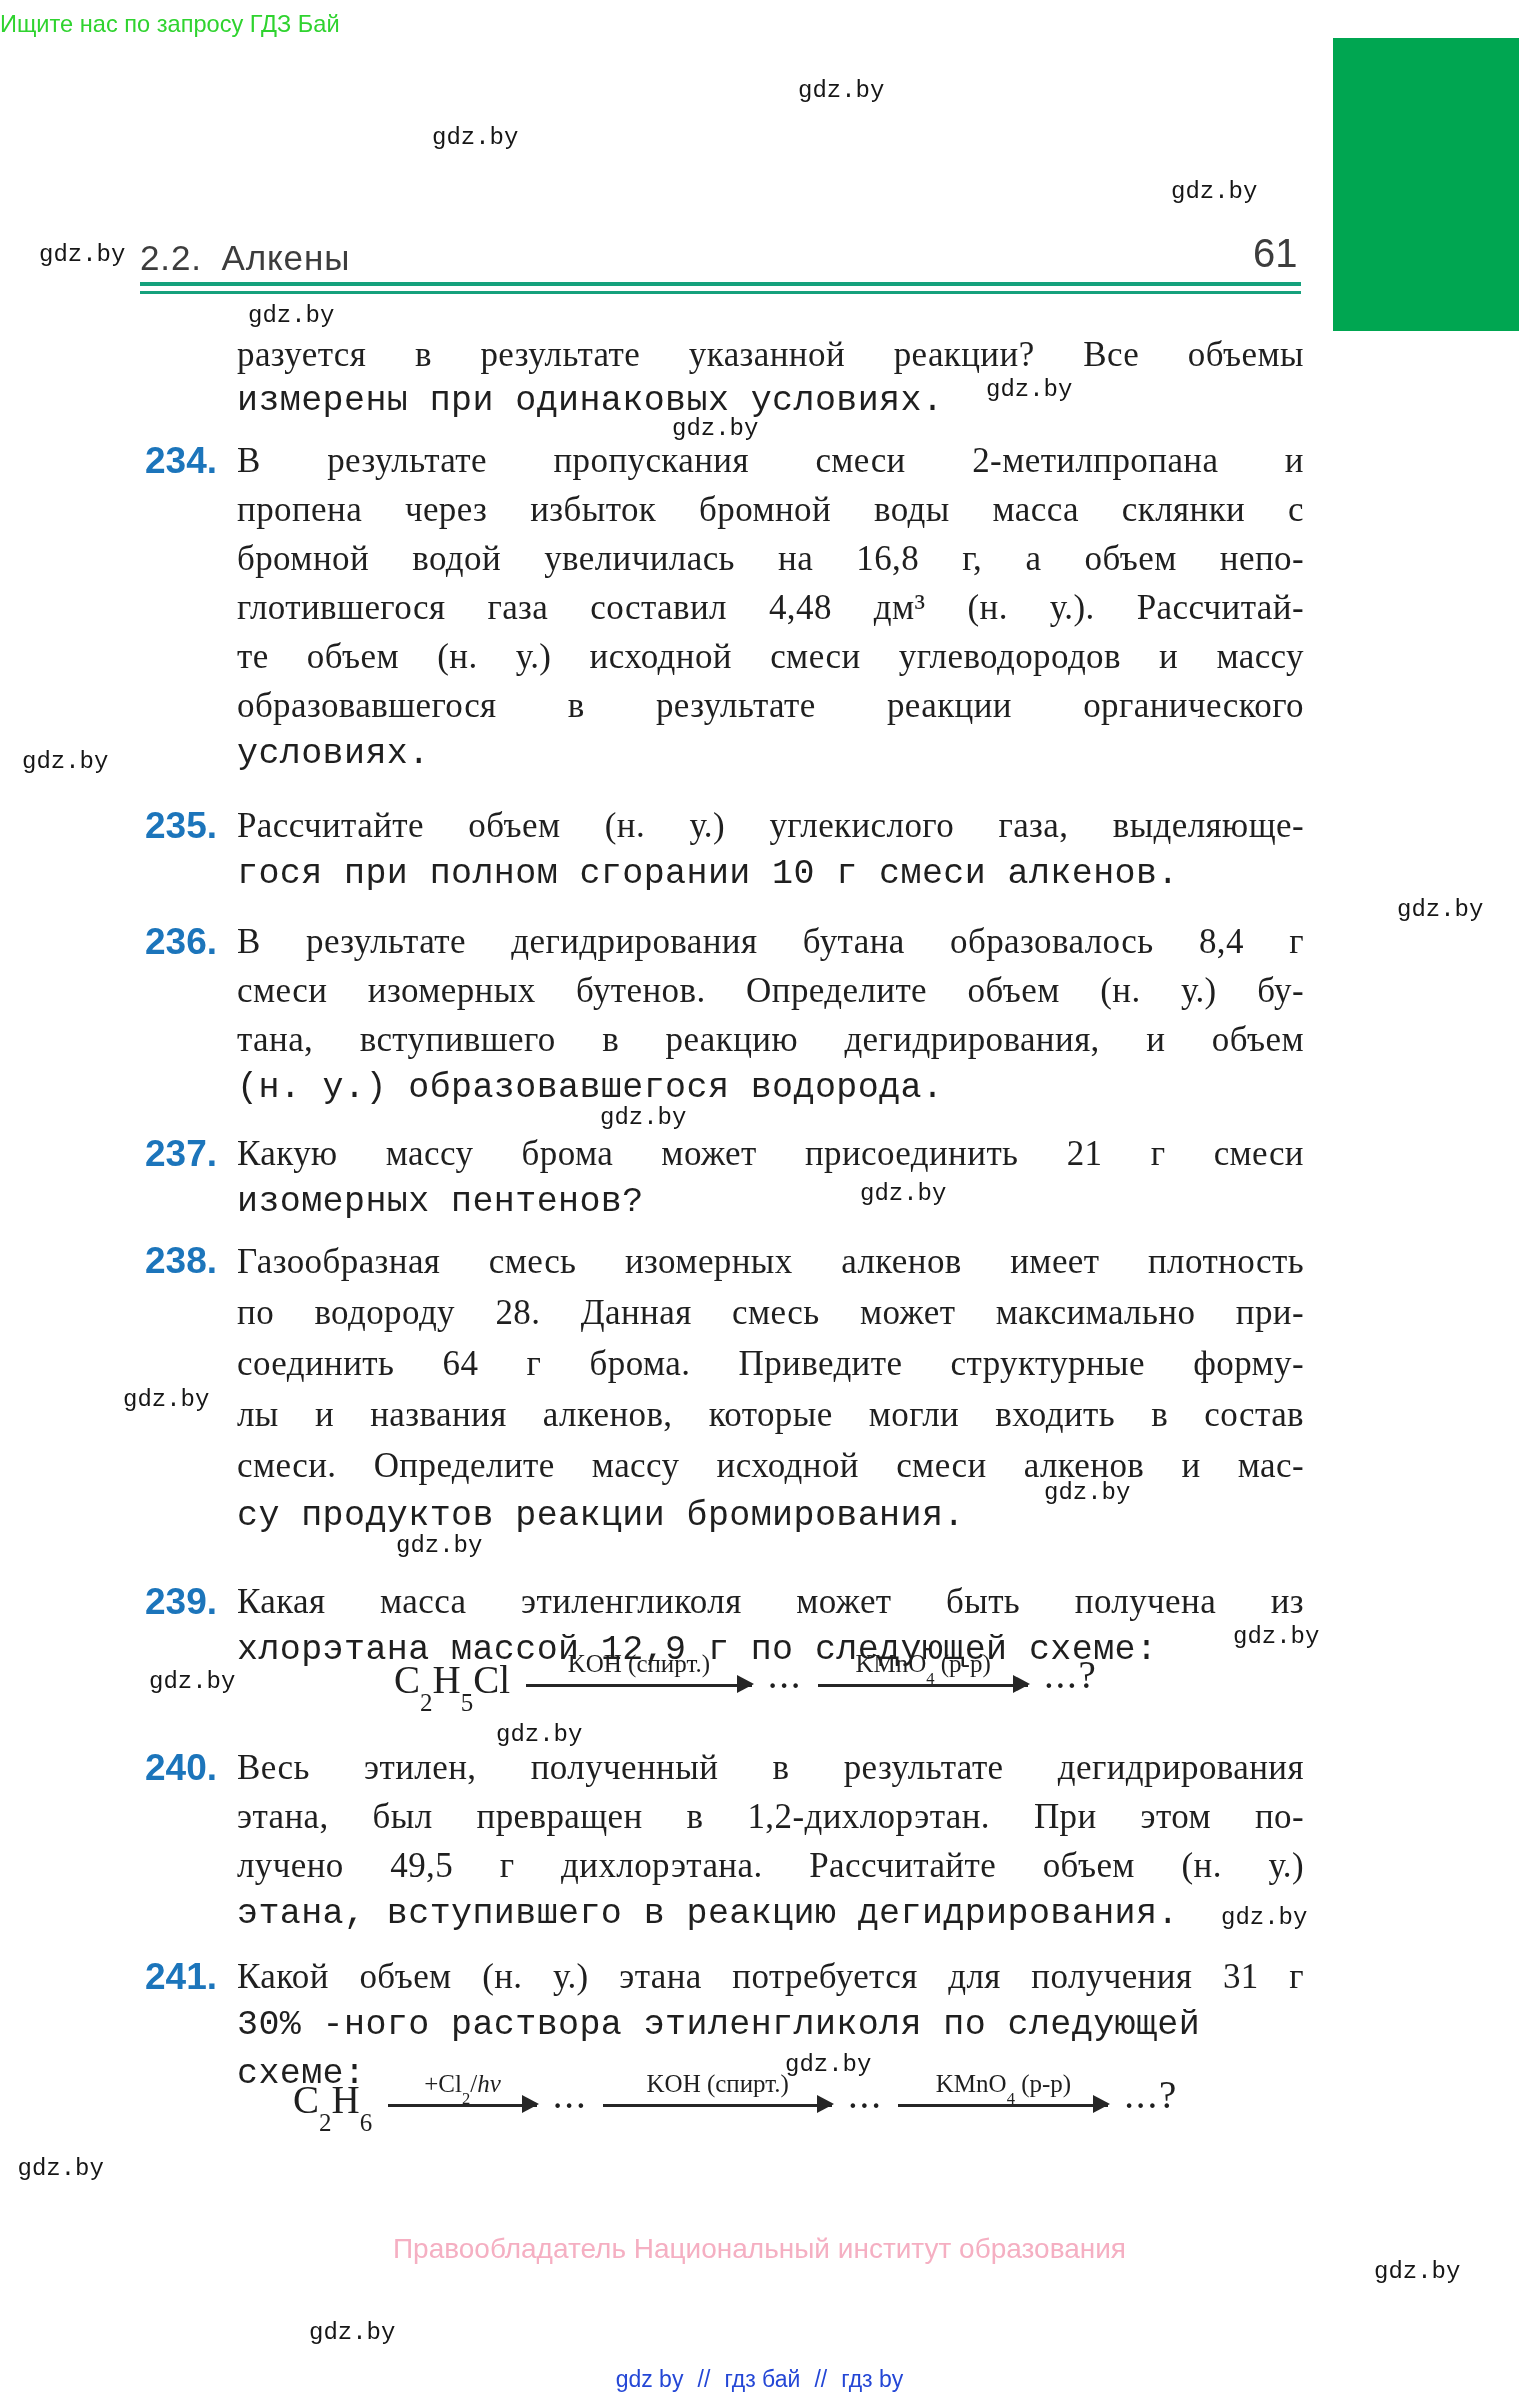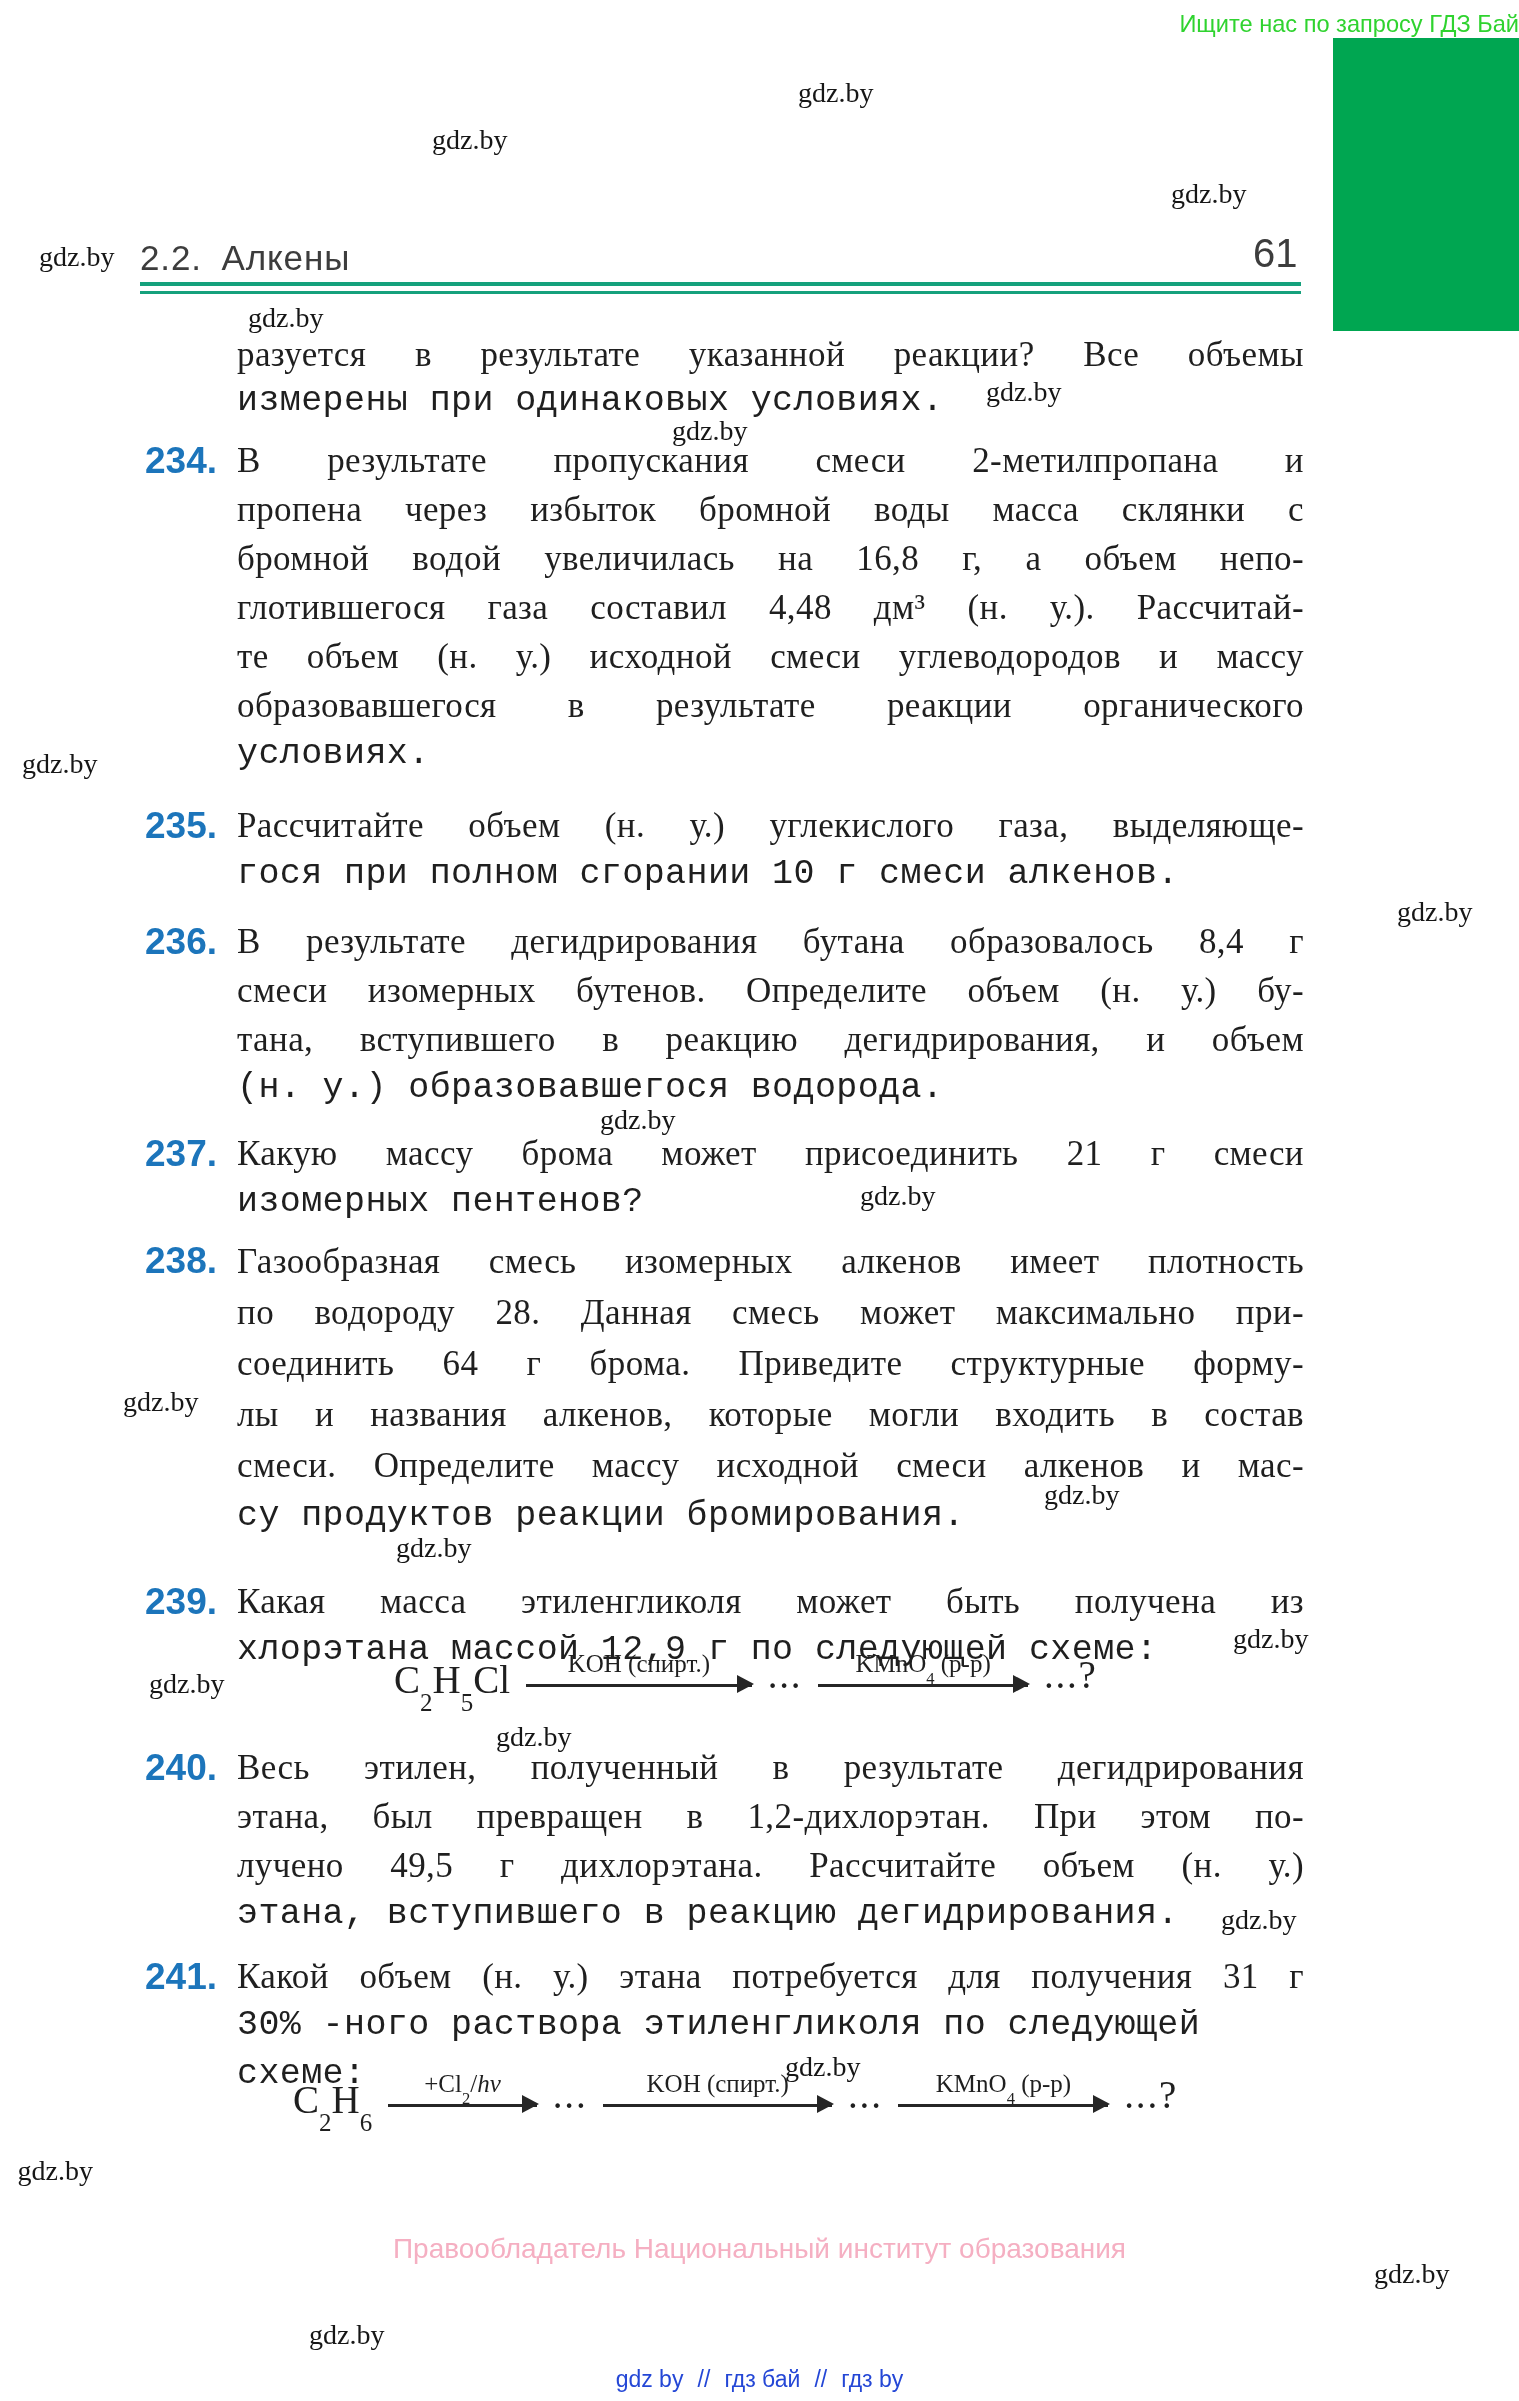--- a/index.html
+++ b/index.html
@@ -17,28 +17,28 @@
   html,body { background:#888; }
   .page {
     position:relative;
     width:1519px; height:2401px;
     background:#ffffff;
     overflow:hidden;
     font-family:"Liberation Serif", serif;
   }
   .top-banner {
     position:absolute; top:10.5px; left:0; width:100%;
-    text-align:right;
+    text-align:left;
     font-family:"Liberation Sans", sans-serif;
     font-size:23.6px; color:var(--banner_green);
   }
   .wm {
     position:absolute;
-    font-family:Liberation Serif, serif;
-    font-size:28px; color:var(--watermark_color);
+    font-family:Liberation Mono, monospace;
+    font-size:24px; color:var(--watermark_color);
     white-space:nowrap;
   }
   .green-block {
     position:absolute; left:1333px; top:38px; width:186px; height:293px;
     background:var(--accent_green);
   }
   .section-title {
     position:absolute; left:140px; top:238px;
     font-family:"Liberation Sans", sans-serif;
     font-size:35px; color:var(--header_gray);

